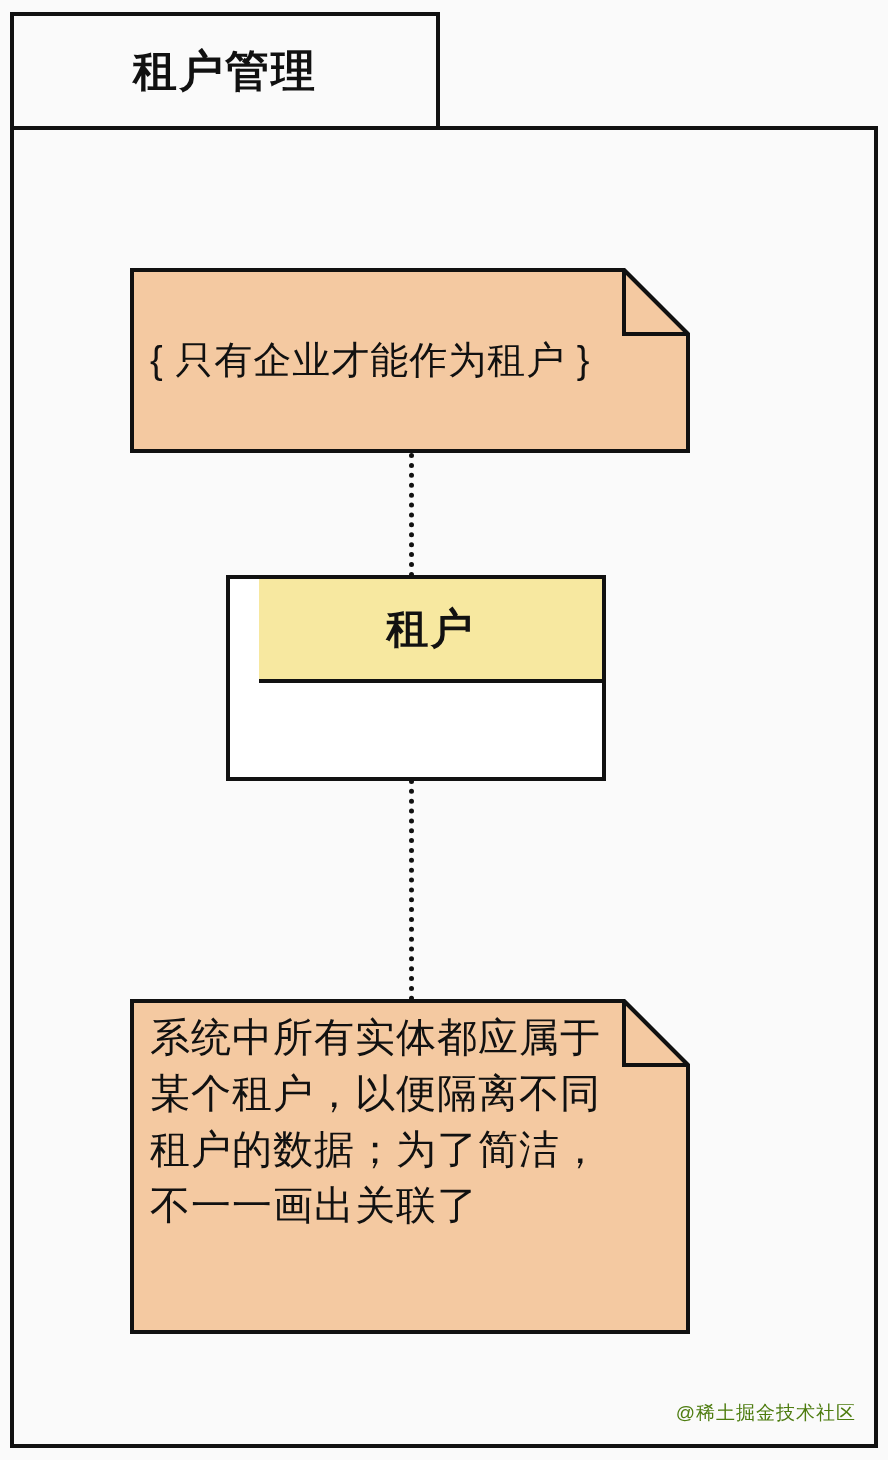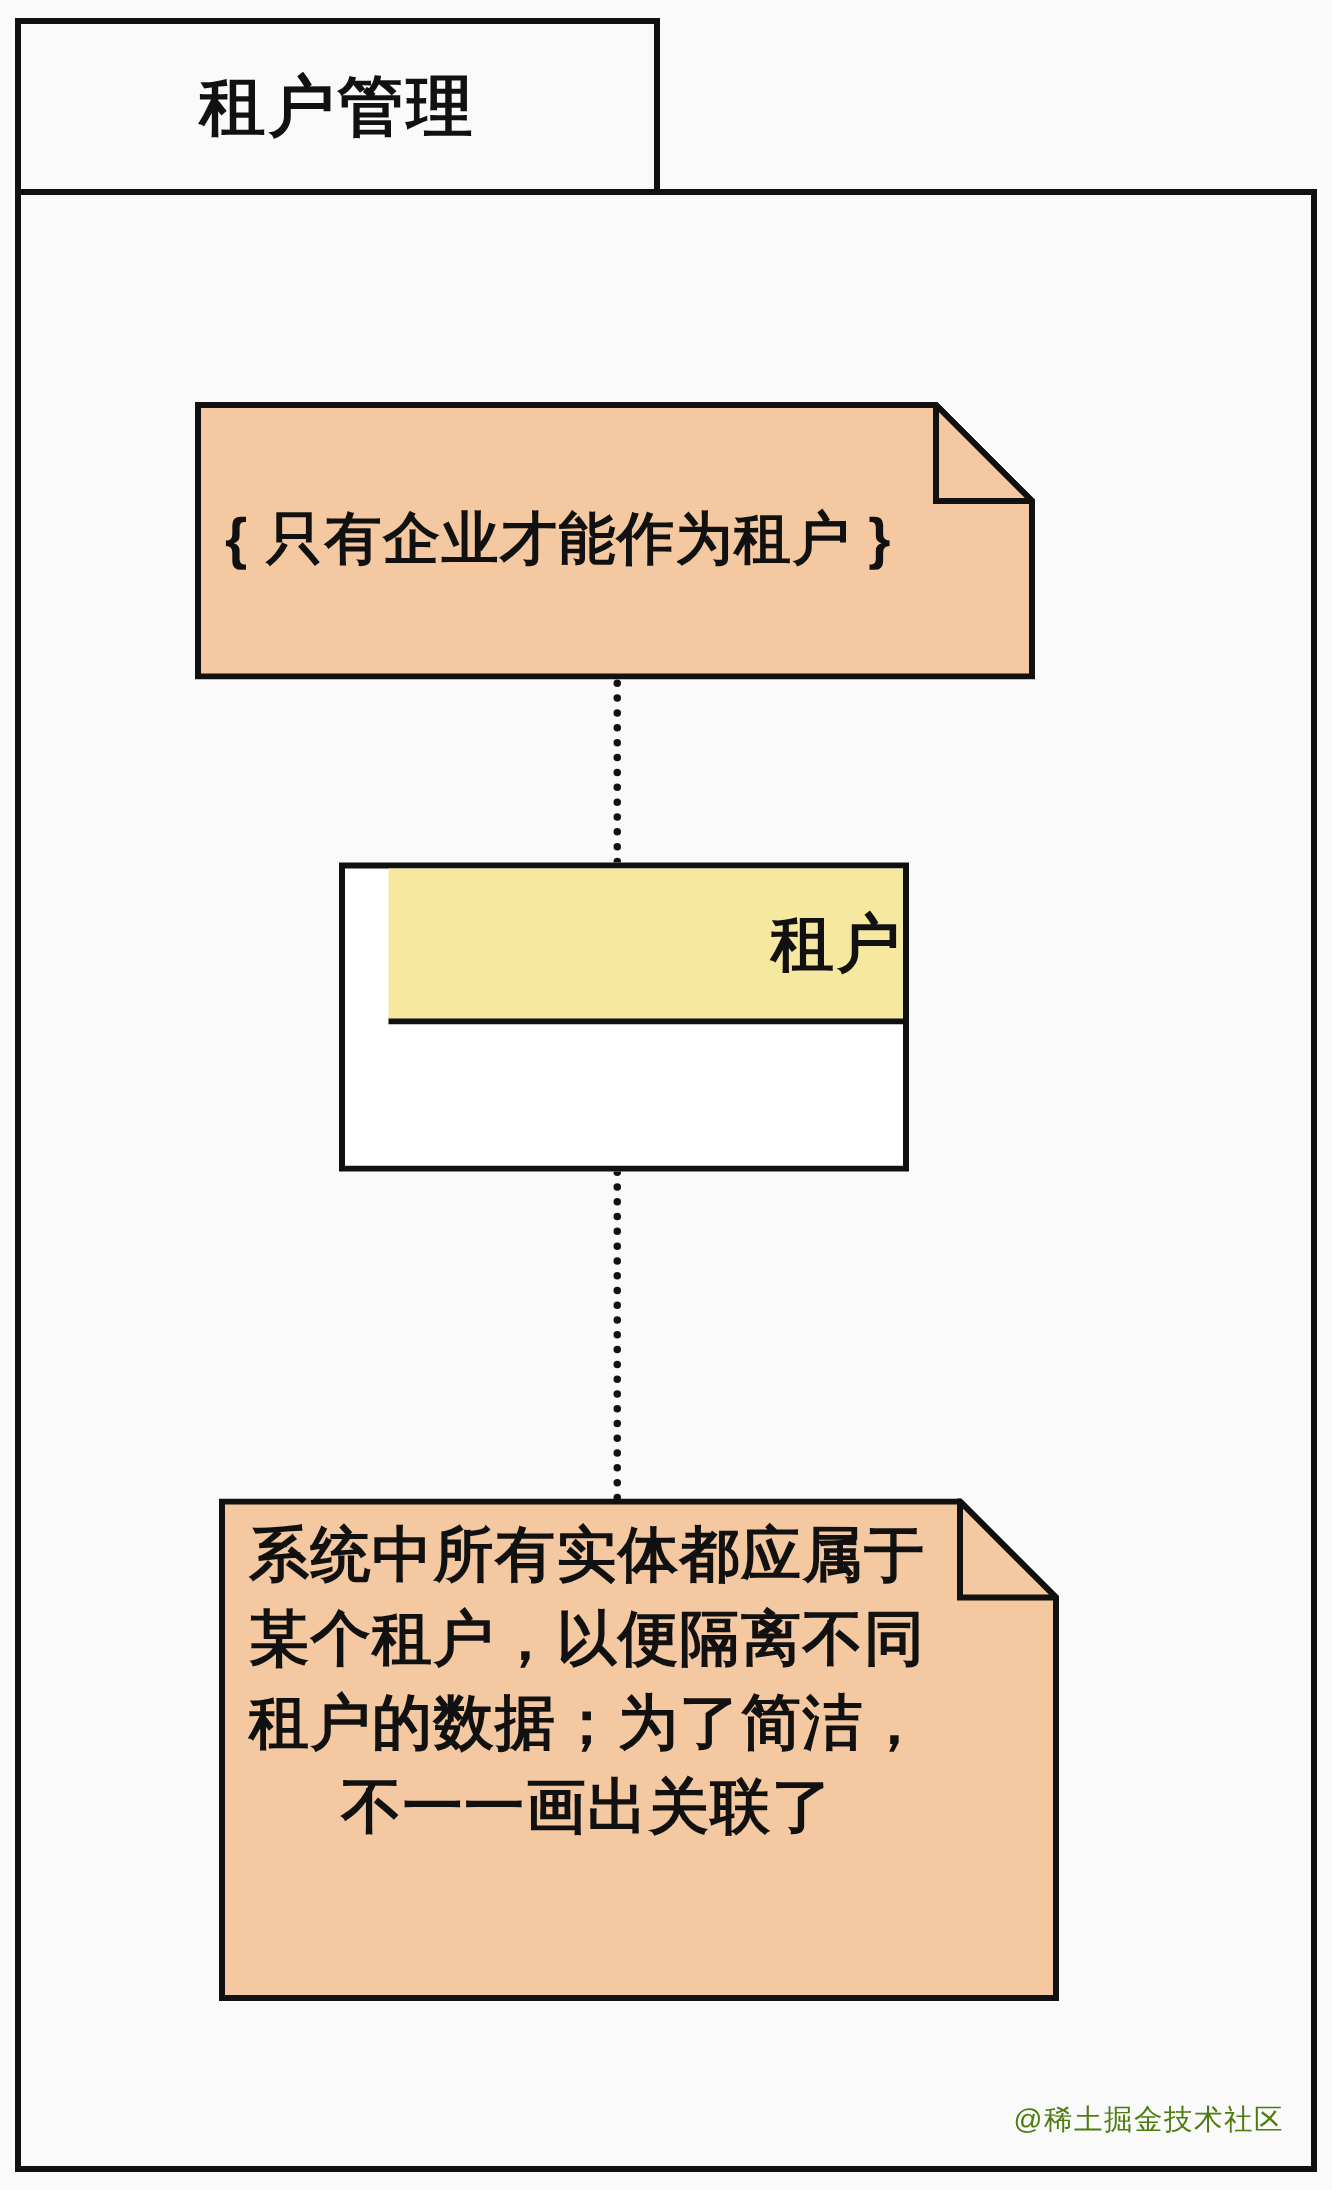--- a/index.html
+++ b/index.html
@@ -44,34 +44,33 @@
 
   
   .note {
     position: absolute;
     width: 560px;
     z-index: 2;
   }
   .note svg { position: absolute; left: 0; top: 0; display: block; }
   .note-shape { fill: #f4c9a1; stroke: #111111; stroke-width: 4; stroke-linejoin: miter; }
   .note1 { left: 130px; top: 268px; height: 185px; }
-  .note2 { left: 130px; top: 999px; height: 244px; margin-left: 16px; }
+  .note2 { left: 130px; top: 999px; height: 244px; }
   .note-text {
     position: absolute;
     left: 0; top: 0; right: 0; bottom: 0;
     display: flex;
     align-items: center;
     padding-left: 20px;
     padding-right: 70px;
     font-size: 38px;
-    font-weight: 700;
+    font-weight: 400;
     letter-spacing: 1px;
     line-height: 1.4;
     white-space: pre-line;
-    text-align: center;
   }
   .note2 .note-text { font-size: 40px; }
 
   
   .connector {
     position: absolute;
     width: 0;
     border-left: 5px dotted #111111;
     z-index: 1;
   }
@@ -86,21 +85,21 @@
     border: 4px solid #111111;
     background: #ffffff;
     z-index: 2;
   }
   .class-header {
     height: 104px;
     background: #f7e8a0;
     border-bottom: 4px solid #111111;
     display: flex;
     align-items: center;
-    justify-content: flex-end;
+    justify-content: center;
     margin-left: 29px;
   }
   .class-name {
     font-size: 42px;
     font-weight: 700;
     letter-spacing: 2px;
   }
   .class-attrs {
     height: 94px;
     background: #ffffff;

